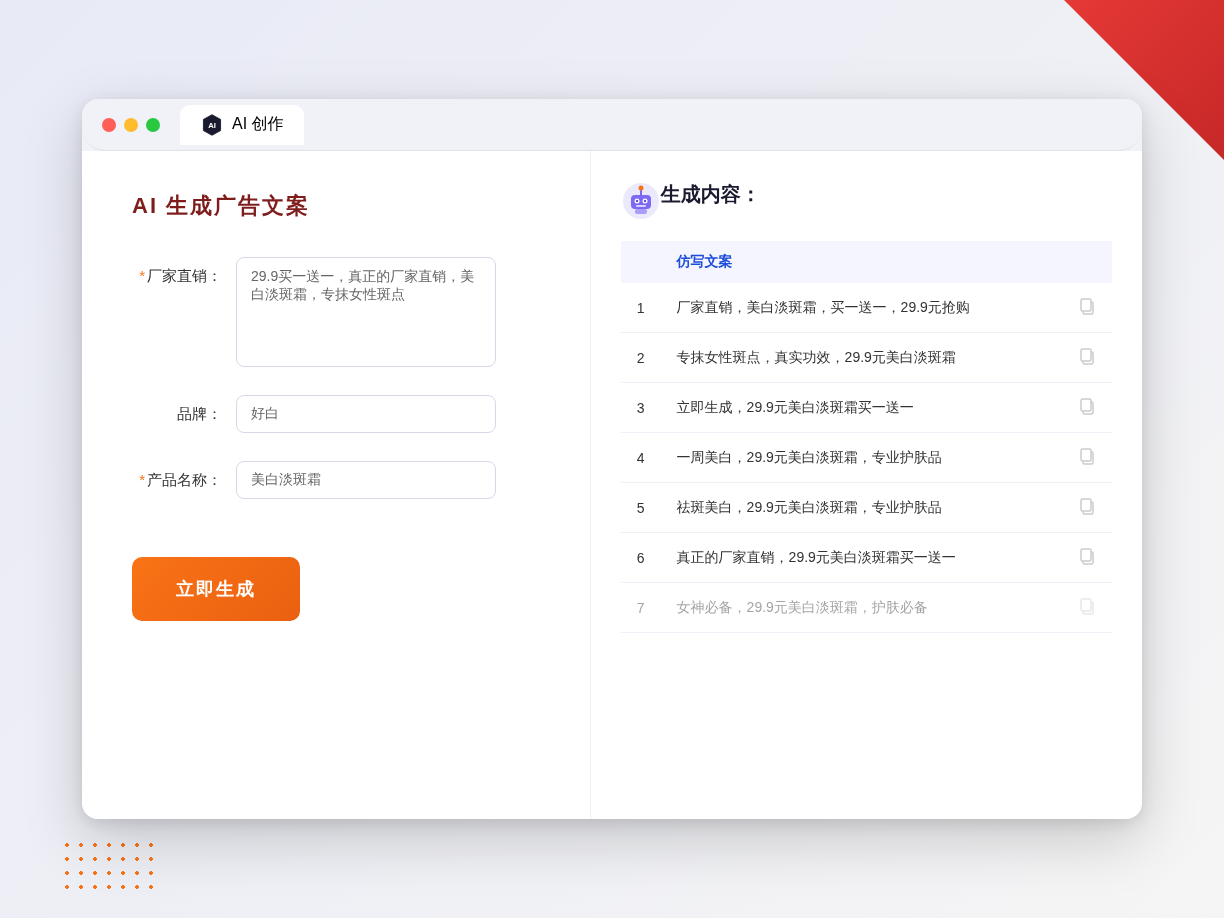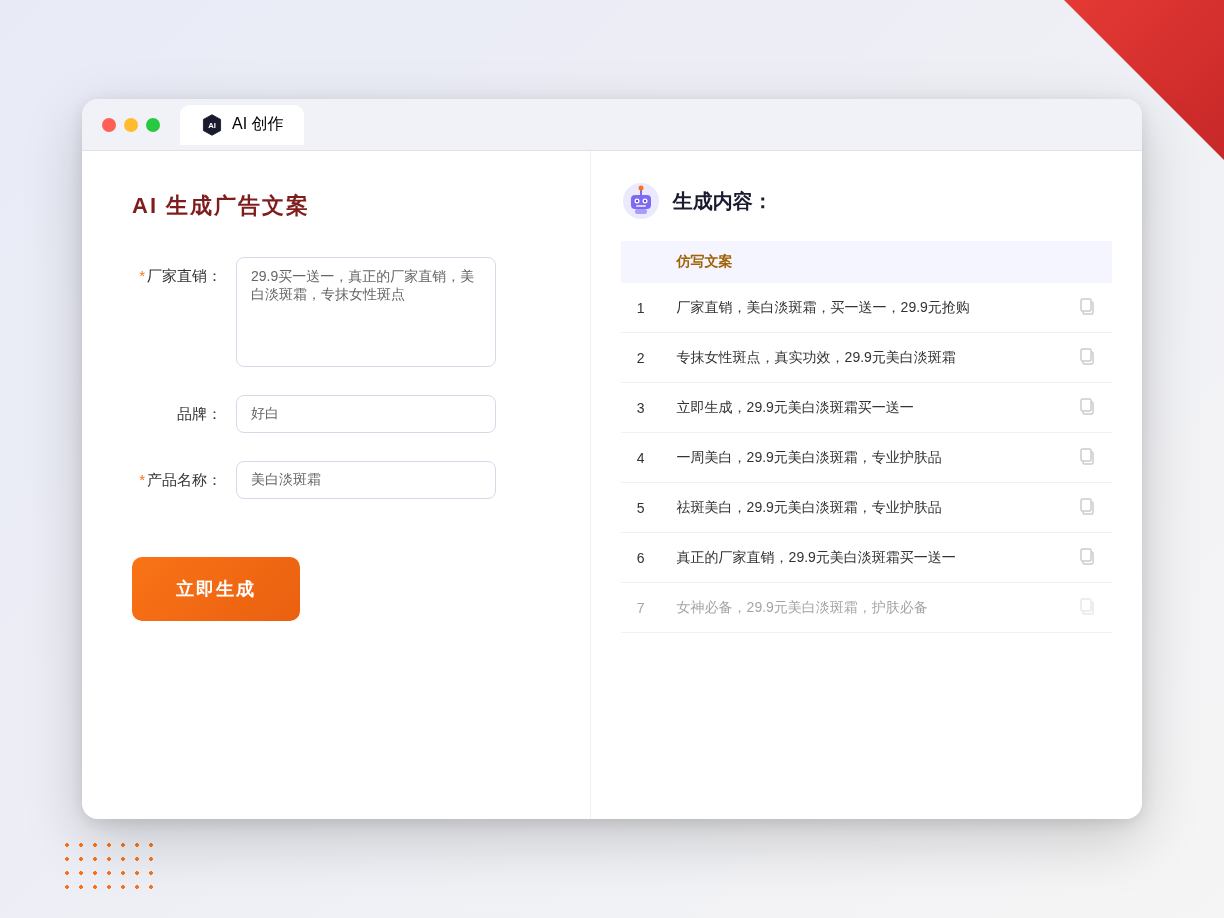--- a/index.html
+++ b/index.html
@@ -46,20 +46,21 @@
     }
 
     
     .title-bar {
       height: 52px;
       background: #f0f2f8;
       display: flex;
       align-items: center;
       padding: 6px 20px;
       border-bottom: 1px solid #e0e0e8;
+      border-radius: 23px;
     }
     .traffic-lights {
       display: flex;
       gap: 8px;
       margin-right: 20px;
     }
     .traffic-light {
       width: 14px; height: 14px;
       border-radius: 50%;
     }
@@ -153,22 +154,21 @@
 
     
     .right-panel {
       width: 52%;
       padding: 30px 30px 20px 30px;
       overflow-y: auto;
     }
 
     .result-header {
       display: flex;
-      align-items: center;
-      gap: 12px;
+      align-items: flex-start;
       margin-bottom: 20px;
     }
     .robot-icon {
       width: 40px; height: 40px;
     }
     .result-title {
       font-size: 20px;
       font-weight: 600;
       color: #1a1a2e;
     }
@@ -178,21 +178,21 @@
       border-collapse: collapse;
     }
     .result-table thead tr {
       background: #f5f5ff;
     }
     .result-table thead th {
       padding: 12px 16px;
       text-align: left;
       font-size: 14px;
       font-weight: 600;
-      color: #a16207;
+      color: #1d4ed8;
     }
     .result-table tbody tr {
       border-bottom: 1px solid #f0f0f8;
     }
     .result-table tbody tr:last-child {
       opacity: 0.45;
     }
     .result-table tbody td {
       padding: 14px 16px;
       font-size: 14px;

